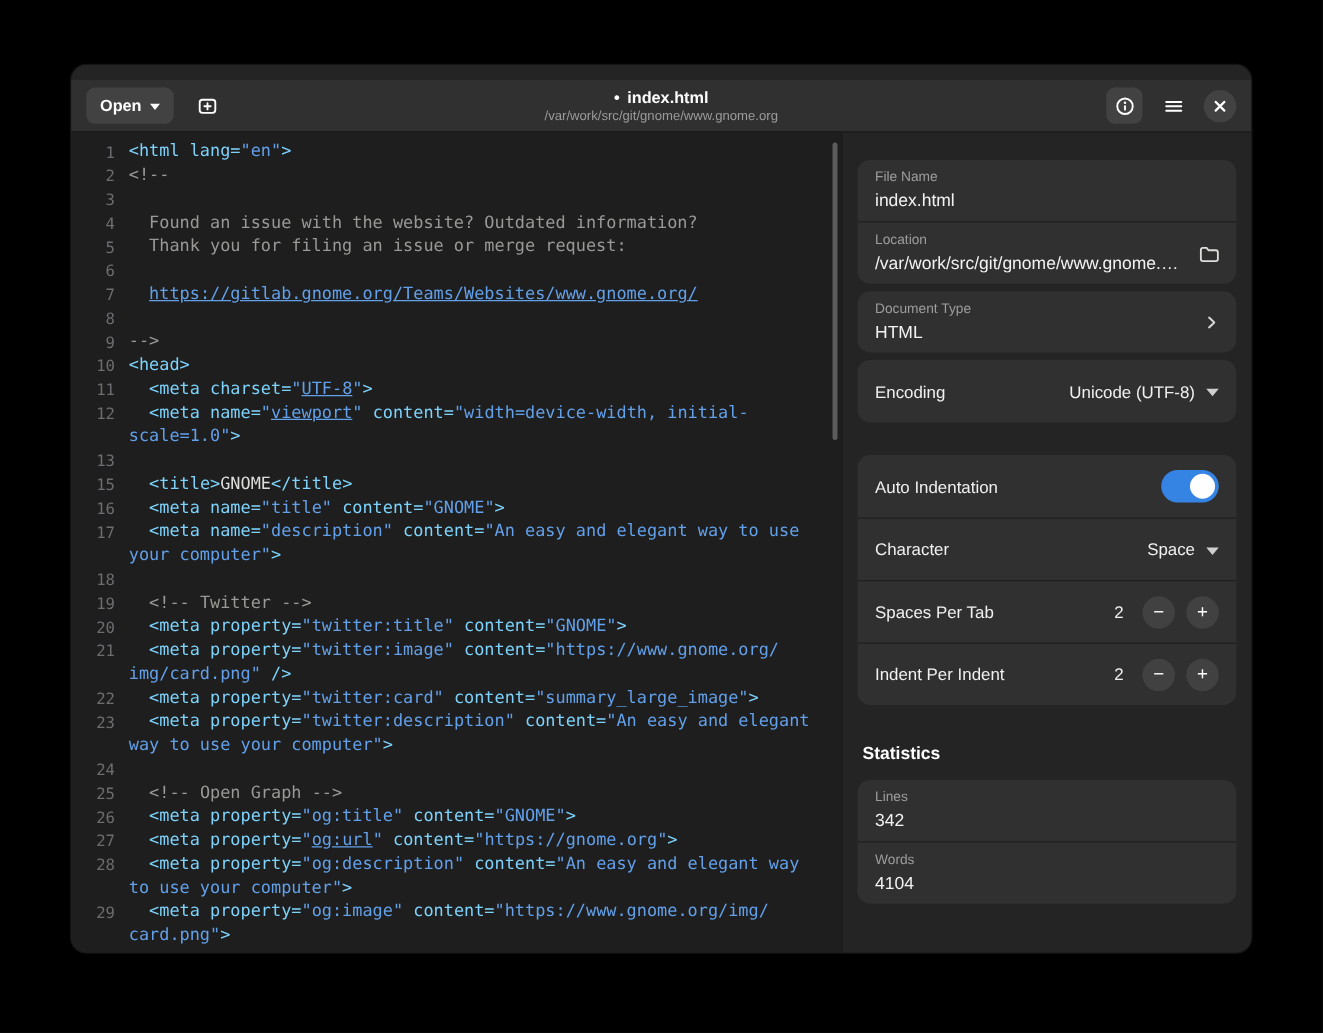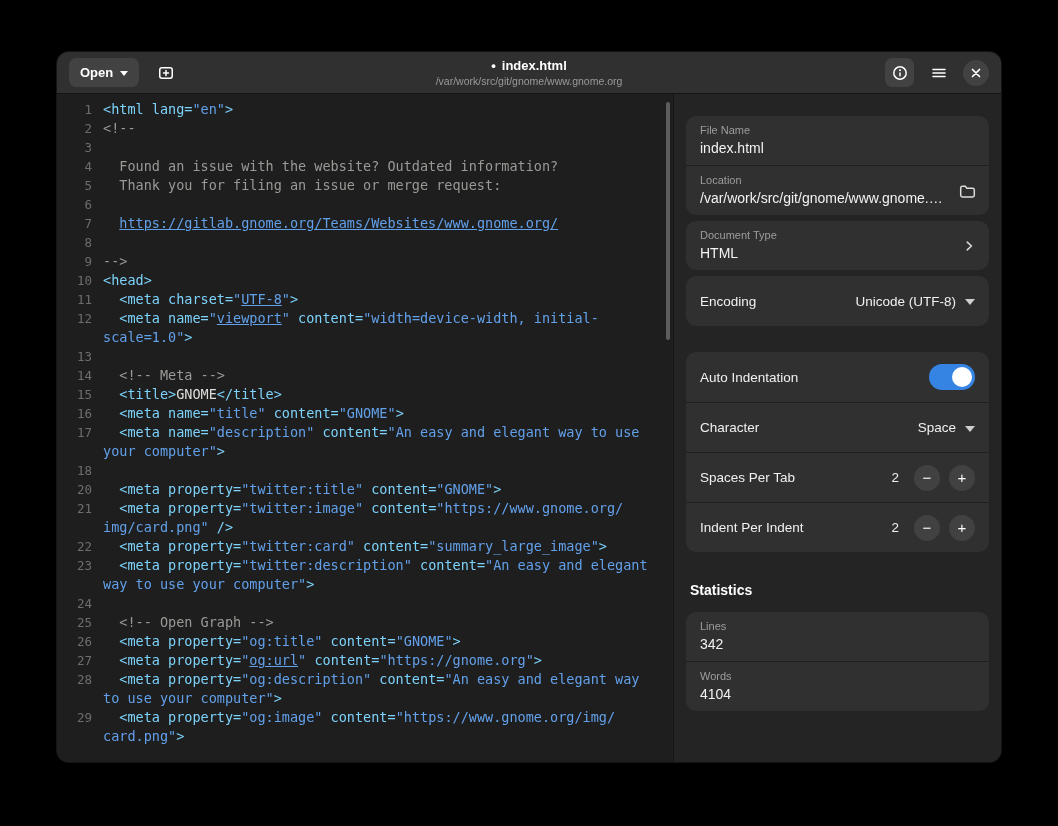--- a/index.html
+++ b/index.html
@@ -11,21 +11,21 @@
     position:absolute; left:57px; top:52px; width:944px; height:710px;
     background:#242424; border-radius:12px; overflow:hidden;
     display:flex; flex-direction:column;
     box-shadow:0 0 0 1px rgba(255,255,255,.08), 0 10px 30px rgba(0,0,0,.9);
   }
 
   
   .headerbar {
     height:42px; flex:0 0 42px; background:#303030;
     display:flex; align-items:center; padding:0 12px;
-    position:relative; border-bottom:1px solid rgba(0,0,0,.55);
+    position:relative; border-bottom:1px solid rgba(0,0,0,.55);margin-top:12px;
   }
   .hb-left { display:flex; align-items:center; gap:12px; z-index:2; }
   .btn {
     background:#424242; border:none; color:#fff; border-radius:7px;
     display:flex; align-items:center; justify-content:center; cursor:pointer;
   }
   .open-btn { height:29px; padding:0 11px; gap:7px; font-size:13px; font-weight:700; font-family:inherit; }
   .caret-down { width:0; height:0; border-left:4px solid transparent; border-right:4px solid transparent; border-top:5px solid #fff; margin-top:2px; }
   .icon-btn { width:29px; height:29px; background:transparent; }
   .icon-btn.boxed { background:#424242; }
@@ -169,26 +169,26 @@
             <div class="crow"><span class="gut">5</span><span class="code"><span class="c-com">  Thank you for filing an issue or merge request:</span></span></div>
             <div class="crow"><span class="gut">6</span><span class="code"></span></div>
             <div class="crow"><span class="gut">7</span><span class="code"><span class="c-com">  </span><span class="c-lnk">https://gitlab.gnome.org/Teams/Websites/www.gnome.org/</span></span></div>
             <div class="crow"><span class="gut">8</span><span class="code"></span></div>
             <div class="crow"><span class="gut">9</span><span class="code"><span class="c-com">--&gt;</span></span></div>
             <div class="crow"><span class="gut">10</span><span class="code"><span class="c-tag">&lt;head&gt;</span></span></div>
             <div class="crow"><span class="gut">11</span><span class="code"><span class="c-pln">  </span><span class="c-tag">&lt;meta charset=</span><span class="c-str">"</span><span class="c-str u">UTF-8</span><span class="c-str">"</span><span class="c-tag">&gt;</span></span></div>
             <div class="crow"><span class="gut">12</span><span class="code"><span class="c-pln">  </span><span class="c-tag">&lt;meta name=</span><span class="c-str">"</span><span class="c-str u">viewport</span><span class="c-str">"</span><span class="c-tag"> content=</span><span class="c-str">"width=device-width, initial-</span></span></div>
             <div class="crow"><span class="gut"></span><span class="code"><span class="c-str">scale=1.0"</span><span class="c-tag">&gt;</span></span></div>
             <div class="crow"><span class="gut">13</span><span class="code"></span></div>
-            <div class="crow"><span class="gut">14</span><span class="code"><span class="c-pln">  </span><span class="c-com">&lt;!-- Meta --&gt;</span></span></div>
             <div class="crow"><span class="gut">15</span><span class="code"><span class="c-pln">  </span><span class="c-tag">&lt;title&gt;</span><span class="c-pln">GNOME</span><span class="c-tag">&lt;/title&gt;</span></span></div>
             <div class="crow"><span class="gut">16</span><span class="code"><span class="c-pln">  </span><span class="c-tag">&lt;meta name=</span><span class="c-str">"title"</span><span class="c-tag"> content=</span><span class="c-str">"GNOME"</span><span class="c-tag">&gt;</span></span></div>
             <div class="crow"><span class="gut">17</span><span class="code"><span class="c-pln">  </span><span class="c-tag">&lt;meta name=</span><span class="c-str">"description"</span><span class="c-tag"> content=</span><span class="c-str">"An easy and elegant way to use</span></span></div>
             <div class="crow"><span class="gut"></span><span class="code"><span class="c-str">your computer"</span><span class="c-tag">&gt;</span></span></div>
             <div class="crow"><span class="gut">18</span><span class="code"></span></div>
+            <div class="crow"><span class="gut">19</span><span class="code"><span class="c-pln">  </span><span class="c-com">&lt;!-- Twitter --&gt;</span></span></div>
             <div class="crow"><span class="gut">20</span><span class="code"><span class="c-pln">  </span><span class="c-tag">&lt;meta property=</span><span class="c-str">"twitter:title"</span><span class="c-tag"> content=</span><span class="c-str">"GNOME"</span><span class="c-tag">&gt;</span></span></div>
             <div class="crow"><span class="gut">21</span><span class="code"><span class="c-pln">  </span><span class="c-tag">&lt;meta property=</span><span class="c-str">"twitter:image"</span><span class="c-tag"> content=</span><span class="c-str">"https://www.gnome.org/</span></span></div>
             <div class="crow"><span class="gut"></span><span class="code"><span class="c-str">img/card.png"</span><span class="c-tag"> /&gt;</span></span></div>
             <div class="crow"><span class="gut">22</span><span class="code"><span class="c-pln">  </span><span class="c-tag">&lt;meta property=</span><span class="c-str">"twitter:card"</span><span class="c-tag"> content=</span><span class="c-str">"summary_large_image"</span><span class="c-tag">&gt;</span></span></div>
             <div class="crow"><span class="gut">23</span><span class="code"><span class="c-pln">  </span><span class="c-tag">&lt;meta property=</span><span class="c-str">"twitter:description"</span><span class="c-tag"> content=</span><span class="c-str">"An easy and elegant</span></span></div>
             <div class="crow"><span class="gut"></span><span class="code"><span class="c-str">way to use your computer"</span><span class="c-tag">&gt;</span></span></div>
             <div class="crow"><span class="gut">24</span><span class="code"></span></div>
             <div class="crow"><span class="gut">25</span><span class="code"><span class="c-pln">  </span><span class="c-com">&lt;!-- Open Graph --&gt;</span></span></div>
             <div class="crow"><span class="gut">26</span><span class="code"><span class="c-pln">  </span><span class="c-tag">&lt;meta property=</span><span class="c-str">"og:title"</span><span class="c-tag"> content=</span><span class="c-str">"GNOME"</span><span class="c-tag">&gt;</span></span></div>
             <div class="crow"><span class="gut">27</span><span class="code"><span class="c-pln">  </span><span class="c-tag">&lt;meta property=</span><span class="c-str">"</span><span class="c-str u">og:url</span><span class="c-str">"</span><span class="c-tag"> content=</span><span class="c-str">"https://gnome.org"</span><span class="c-tag">&gt;</span></span></div>

